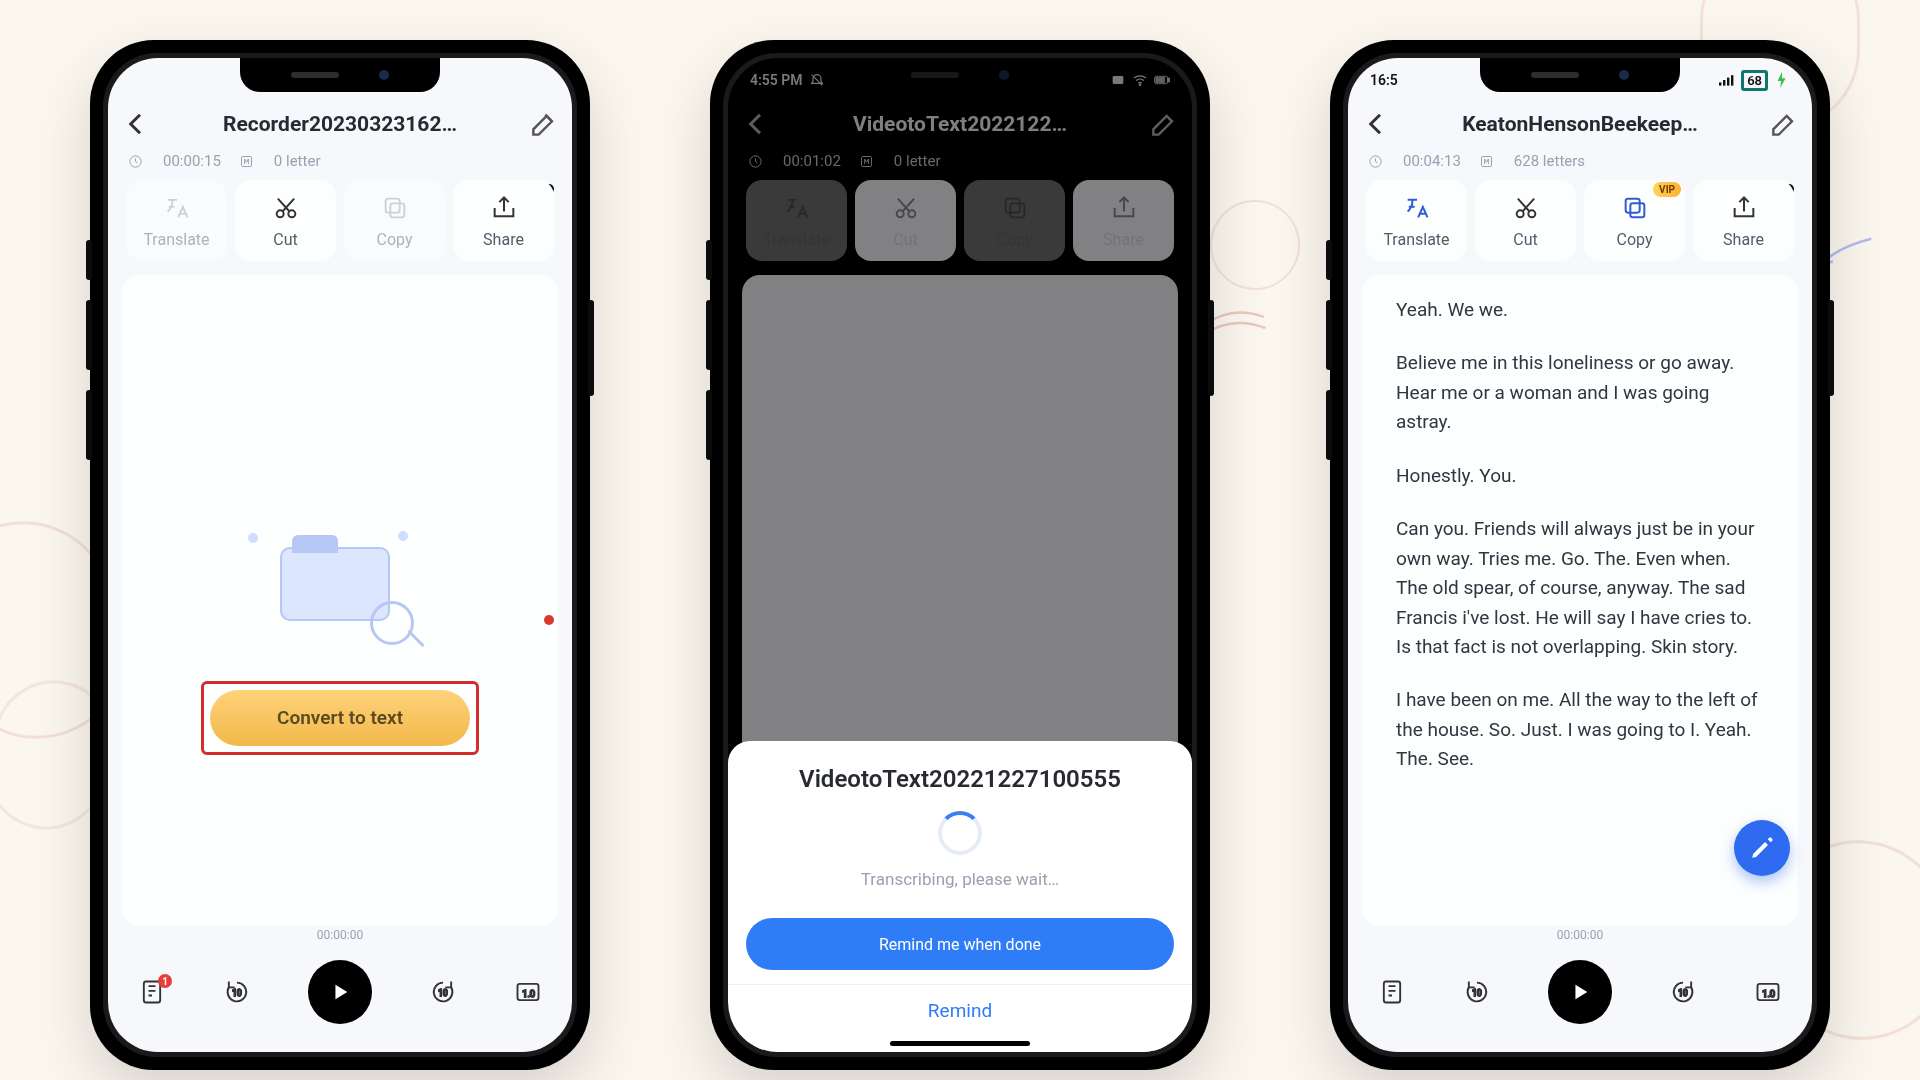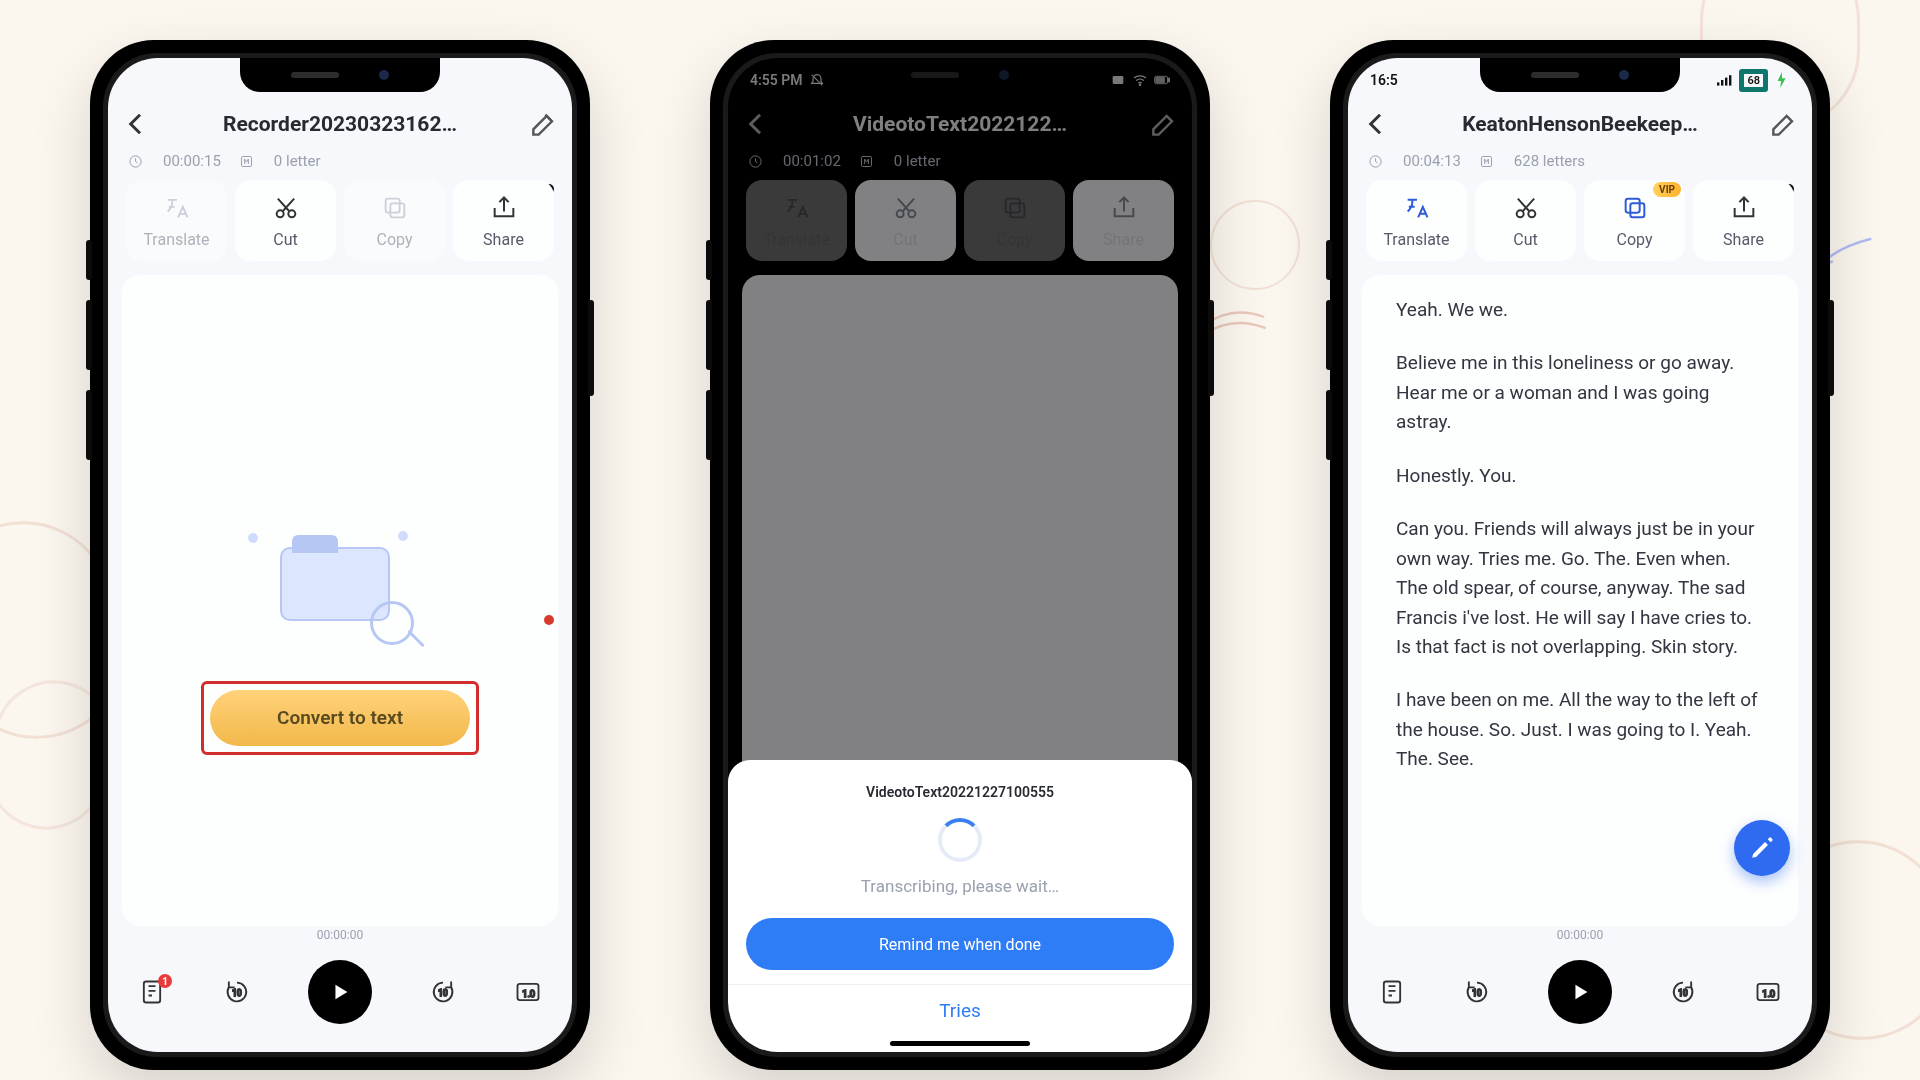--- a/index.html
+++ b/index.html
@@ -102,24 +102,24 @@
   .controls .small{width:28px;height:28px;display:flex;align-items:center;justify-content:center;position:relative}
   .controls .small svg{width:28px;height:28px}
   .badge1{position:absolute;top:-4px;right:-6px;width:14px;height:14px;border-radius:50%;background:#ea3b3b;color:#fff;font-size:10px;display:flex;align-items:center;justify-content:center;font-weight:700}
 
   
   .reddot{position:absolute;right:4px;top:340px;width:10px;height:10px;border-radius:50%;background:#d8392d}
 
   
   .scrim{position:absolute;inset:0;background:rgba(0,0,0,.45);z-index:60;border-radius:50px}
   .sheet{position:absolute;left:0;right:0;bottom:0;background:#fff;border-top-left-radius:22px;border-top-right-radius:22px;padding:24px 18px 26px;z-index:61}
-  .sheet .s-title{text-align:center;font-size:14px;font-weight:600;color:#272a31;margin-bottom:18px}
+  .sheet .s-title{text-align:center;font-size:24px;font-weight:600;color:#272a31;margin-bottom:18px}
   .spinner{width:44px;height:44px;border:4px solid #e5ebf7;border-top-color:#3a7ef2;border-radius:50%;margin:6px auto 14px;animation:spin 1s linear infinite}
   @keyframes spin{to{transform:rotate(360deg)}}
-  .sheet .s-sub{text-align:center;font-size:17px;color:var(--muted);margin-bottom:22px}
+  .sheet .s-sub{text-align:center;font-size:17px;color:var(--muted);margin-bottom:29px}
   .sheet .remind{width:100%;height:52px;border-radius:28px;background:var(--blue);color:#fff;font-size:16px;display:flex;align-items:center;justify-content:center;margin-bottom:14px}
   .sheet .cancel{text-align:center;font-size:19px;color:#2f7df6;padding:14px 0 4px;border-top:1px solid #f0f0f3;margin:0 -18px}
   .homeind{position:absolute;bottom:6px;left:50%;transform:translateX(-50%);width:140px;height:5px;border-radius:3px;background:#000;z-index:70}
 
   
   .dim .titlebar,.dim .meta,.dim .actions .btn .lbl{color:#cfd3da}
   .dim .titlebar .title{color:#e6e8ec}
   .dim .actions .btn{background:#ececf0}
 </style>
 </head>
@@ -387,21 +387,21 @@
 
     <div class="scrim"></div>
     <div class="sheet">
       <div class="s-title">VideotoText20221227100555</div>
       <div class="spinner"></div>
       <div class="s-sub">Transcribing, please wait…</div>
       <div class="remind">
         <span>Remind me when done</span>
       </div>
       <div class="cancel">
-        <span>Tries</span>
+        <span>Remind</span>
       </div>
     </div>
     <div class="homeind"></div>
   </div>
       </div>
 </div>
 
 <div class="phone">
   <div class="sidebtn right"></div>
   <div class="sidebtn left1"></div>
@@ -418,21 +418,21 @@
       <div class="left">
               <span>16:5</span>
             </div>
       <div class="right">
         <svg viewBox="0 0 20 14" fill="#111">
                 <rect x="0" y="10" width="3" height="4"></rect>
                 <rect x="5" y="7" width="3" height="7"></rect>
                 <rect x="10" y="4" width="3" height="10"></rect>
                 <rect x="15" y="1" width="3" height="13"></rect>
               </svg>
-        <span style="font-size:11px;border:5px solid #0f766e;border-radius:3px;padding:0 3px">68</span>
+        <span style="font-size:13px;border:3px solid #0f766e;border-radius:3px;padding:0 3px">68</span>
         <svg viewBox="0 0 12 18" fill="#3bbf4d">
                 <path d="M6 0L1 10h4l-1 8 6-11H6z"></path>
               </svg>
       </div>
     </div>
 
     <div class="titlebar">
       <div class="back">
         <svg viewBox="0 0 24 24" fill="none" stroke="#333" stroke-width="2.2">
                 <path d="M15 5l-7 7 7 7"></path>

